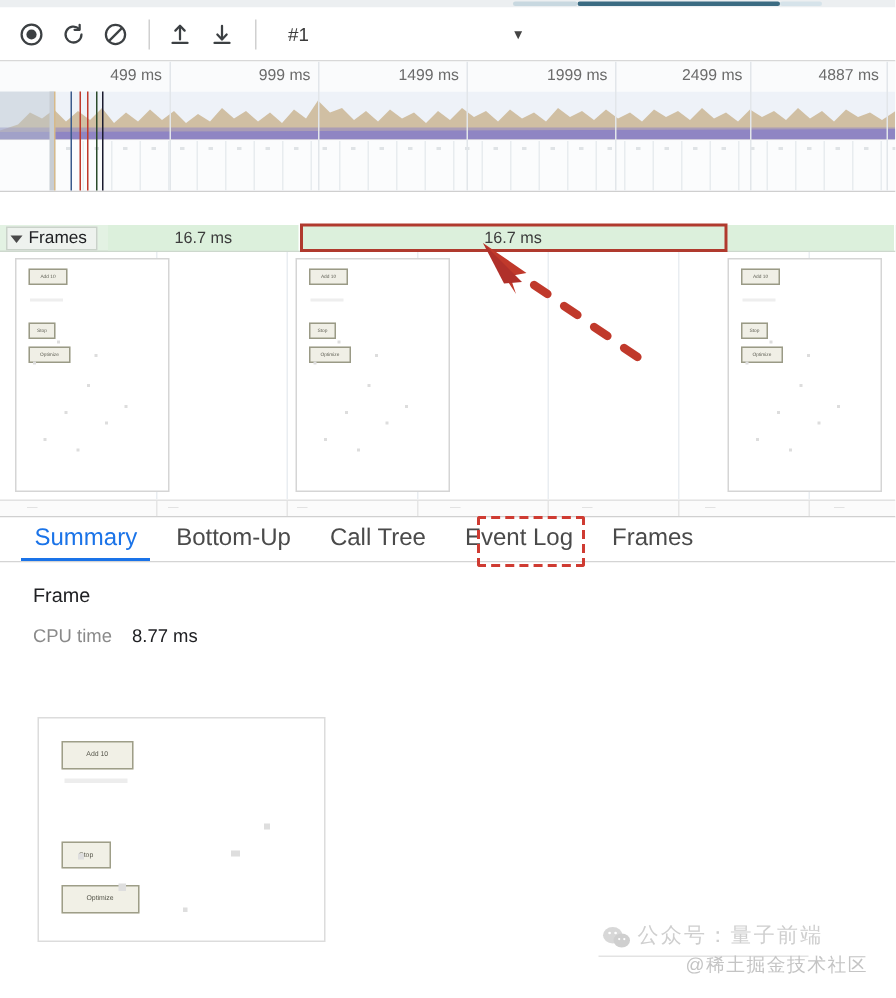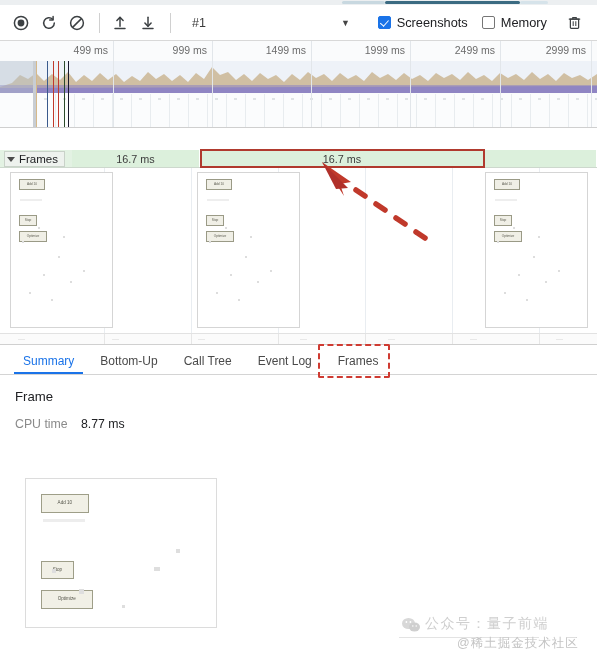--- a/index.html
+++ b/index.html
@@ -161,32 +161,32 @@
     border:2.5px dashed #cf3b32; border-radius:2px;
   }
 
   
   .tabbar {
     position:absolute; left:0; top:345px; width:597px; height:30px;
     background:#ffffff; border-bottom:1px solid #d4d4d4;
     display:flex; align-items:flex-end; padding-left:10px;
   }
   .tab {
-    font-size:12px; color:#4a4a4a; padding:0 13px 7px 13px;
+    font-size:16px; color:#4a4a4a; padding:0 13px 7px 13px;
     cursor:pointer; position:relative; line-height:1;
   }
   .tab.active { color:#1a73e8; }
   .tab.active::after {
     content:""; position:absolute; left:4px; right:4px; bottom:0; height:2px; background:#1a73e8;
   }
 
   
   .summary {
     position:absolute; left:0; top:375px; width:597px; height:290px;
-    background:#ffffff; padding:14px 0 0 15px;
+    background:#ffffff; padding:14px 0 0 22px;
   }
   .sum-title { font-size:13.2px; color:#202124; margin-bottom:13px; }
   .sum-row { display:flex; align-items:baseline; margin-bottom:11px; font-size:12.3px; }
   .sum-key { color:#8a8a8a; width:66px; flex:none; }
   .sum-val { color:#202124; }
   .sum-shot {
     position:absolute; left:25px; top:103px; width:192px; height:150px;
     background:#ffffff; border:1px solid #dcdcdc; overflow:hidden;
   }
   .big-btn {
@@ -263,38 +263,20 @@
       </svg>
     </div>
 
     <div class="tb-sep"></div>
 
     <div class="tb-select">
       <span>#1</span>
       <span style="font-size:9px;color:#444">▼</span>
     </div>
 
-    <div class="tb-right">
-      <div class="chk-wrap">
-        <span class="chk on"></span>
-        <span class="chk-label">Screenshots</span>
-      </div>
-      <div class="chk-wrap">
-        <span class="chk"></span>
-        <span class="chk-label">Memory</span>
-      </div>
-      <div class="tb-btn" style="margin-right:0">
-        <svg width="15" height="15" viewBox="0 0 16 16">
-          <path d="M3.6 4.3 h8.8 v9.1 a0.9 0.9 0 0 1 -0.9 0.9 h-7 a0.9 0.9 0 0 1 -0.9 -0.9 z" fill="none" stroke="#3c4043" stroke-width="1.3"></path>
-          <path d="M2.4 4.3 h11.2" stroke="#3c4043" stroke-width="1.3" stroke-linecap="round"></path>
-          <path d="M6.2 4.2 v-1.5 h3.6 v1.5" fill="none" stroke="#3c4043" stroke-width="1.3"></path>
-          <path d="M6.6 6.7 v5 M9.4 6.7 v5" stroke="#3c4043" stroke-width="1.1"></path>
-        </svg>
-      </div>
-    </div>
   </div>
 
   <div class="overview">
     <div class="ov-chart">
       <svg width="597" height="32" viewBox="0 0 597 32" preserveAspectRatio="none">
         <rect x="0" y="0" width="597" height="32" fill="#eef2f8"></rect>
         <path d="M0,32 L0,26 L12,22 L20,14 L28,18 L36,12 L44,20 L52,13 L60,19 L68,11 L76,21 L84,14 L92,20
                  L100,12 L108,19 L116,13 L124,21 L132,15 L140,20 L148,11 L156,18 L164,13 L172,20 L180,14
                  L188,21 L196,12 L204,18 L212,6 L220,14 L228,11 L236,19 L244,13 L252,20 L260,12 L268,18
                  L276,14 L284,21 L292,13 L300,19 L308,11 L316,17 L324,13 L332,20 L340,12 L348,18 L356,14
@@ -370,21 +352,21 @@
         <div class="ov-net-mini" style="left: 576px; top: 4px;"></div>
         <div class="ov-net-mini" style="left: 595px; top: 4px;"></div>
       </div>
 
     <div class="ov-ruler">
         <div class="ov-tick-lbl" style="left: 113px;">499 ms</div>
         <div class="ov-tick-lbl" style="left: 212px;">999 ms</div>
         <div class="ov-tick-lbl" style="left: 311px;">1499 ms</div>
         <div class="ov-tick-lbl" style="left: 410px;">1999 ms</div>
         <div class="ov-tick-lbl" style="left: 500px;">2499 ms</div>
-        <div class="ov-tick-lbl" style="left: 591px;">2999 ms</div>
+        <div class="ov-tick-lbl" style="left: 591px;">4887 ms</div>
       </div>
 
     <div class="marker" style="left:36px;background:#d6b98a"></div>
     <div class="marker" style="left:47px;background:#3a5a8c"></div>
     <div class="marker" style="left:53px;background:#c0392b"></div>
     <div class="marker" style="left:58px;background:#c0392b"></div>
     <div class="marker" style="left:64px;background:#2b4b2b"></div>
     <div class="marker" style="left:68px;background:#1a1a2e"></div>
 
     <div class="ov-selection-handle" style="left:33px"></div>

